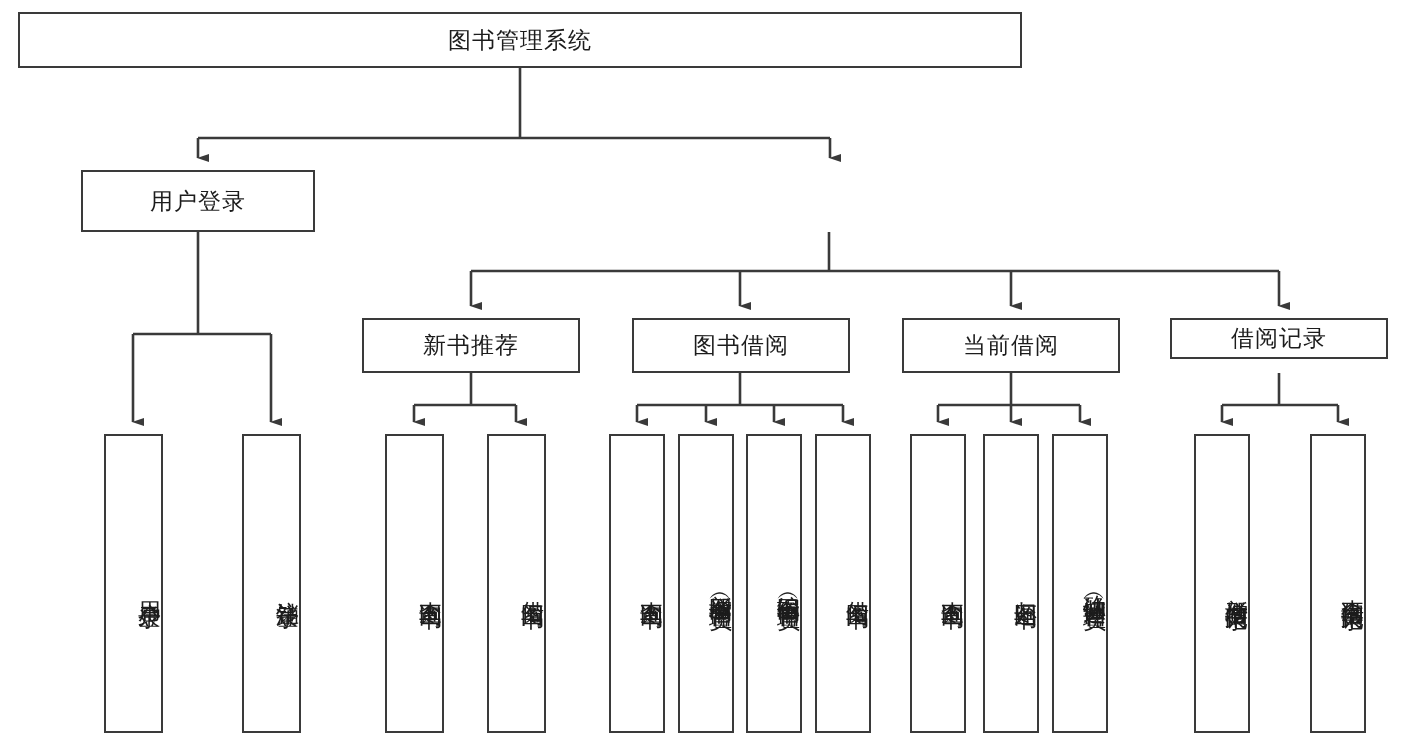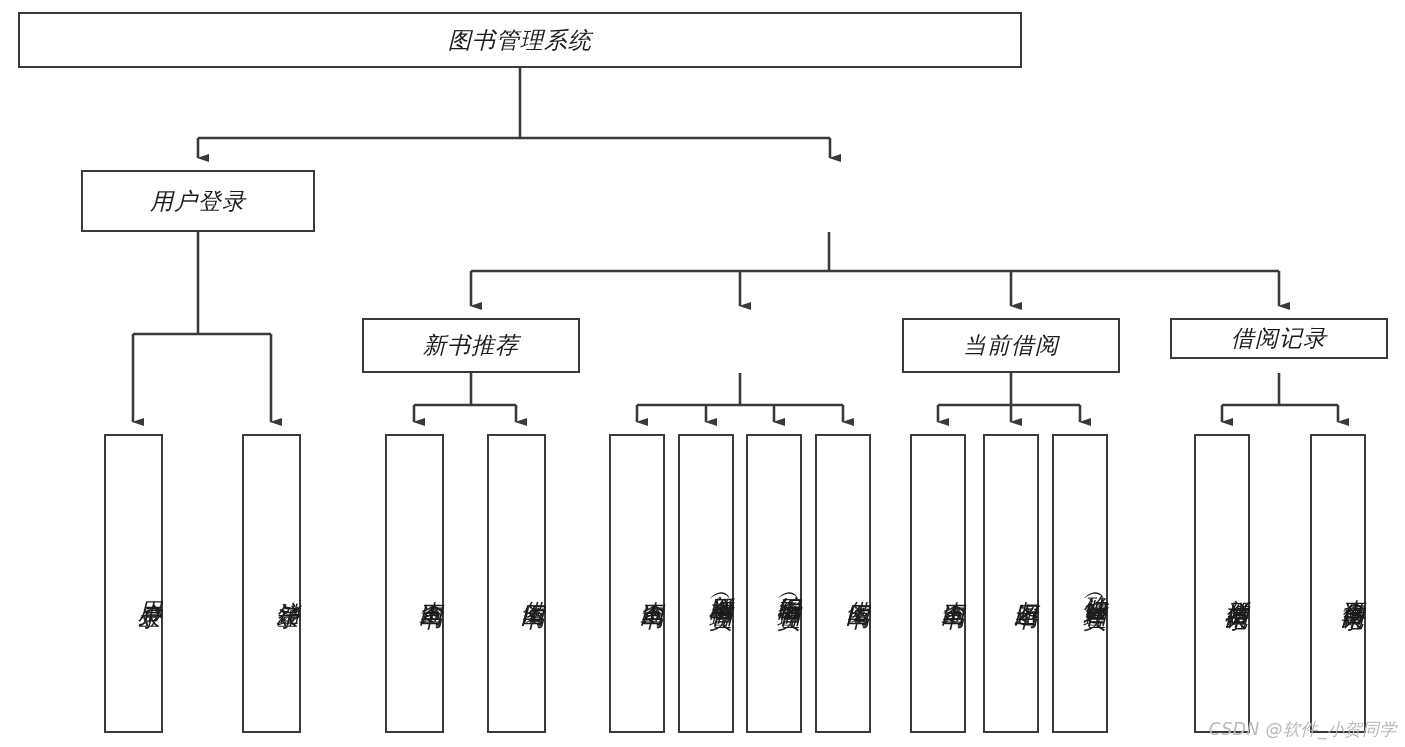--- a/index.html
+++ b/index.html
@@ -3,21 +3,21 @@
 <meta charset="utf-8">
 <title>图书管理系统 功能结构图</title>
 <style>
   html,body{margin:0;padding:0;}
   body{
     width:1405px;height:747px;
     background:#ffffff;
     font-family:"DejaVu Sans","Liberation Sans",sans-serif;
     overflow:hidden;
   }
-  #diagram{position:relative;width:1405px;height:747px;font-style:italic;}
+  #diagram{position:relative;width:1405px;height:747px;}
   #wires{position:absolute;left:0;top:0;width:1405px;height:747px;}
 
   .node{
     position:absolute;
     box-sizing:border-box;
     border:2.5px solid #3a3a3a;
     background:#ffffff;
     display:flex;
     align-items:center;
     justify-content:center;
@@ -110,20 +110,23 @@
       <span>图书管理系统</span>
     </div>
 
   <div class="node h" id="n-l2-0" style="left: 81px; top: 170px; width: 234px; height: 62px;">
       <span>用户登录</span>
     </div>
 
   <div class="node h" id="n-l3-0" style="left: 362px; top: 318px; width: 218px; height: 55px;">
       <span>新书推荐</span>
     </div>
+  <div class="node h" id="n-l3-1" style="left: 632px; top: 318px; width: 218px; height: 55px;">
+      <span>图书借阅</span>
+    </div>
   <div class="node h" id="n-l3-2" style="left: 902px; top: 318px; width: 218px; height: 55px;">
       <span>当前借阅</span>
     </div>
   <div class="node h" id="n-l3-3" style="left: 1170px; top: 318px; width: 218px; height: 41px;">
       <span>借阅记录</span>
     </div>
 
   <div class="node v" id="n-lf-0" style="left: 104px; top: 434px; width: 59px; height: 299px;">用户登录</div>
   <div class="node v" id="n-lf-1" style="left: 242px; top: 434px; width: 59px; height: 299px;">注销登录</div>
   <div class="node v" id="n-lf-2" style="left: 385px; top: 434px; width: 59px; height: 299px;">查询图书</div>
@@ -131,14 +134,13 @@
   <div class="node v" id="n-lf-4" style="left: 609px; top: 434px; width: 56px; height: 299px;">查询图书</div>
   <div class="node v tall" id="n-lf-5" style="left: 678px; top: 434px; width: 56px; height: 299px;">新增图书（管理员）</div>
   <div class="node v tall" id="n-lf-6" style="left: 746px; top: 434px; width: 56px; height: 299px;">编辑图书（管理员）</div>
   <div class="node v" id="n-lf-7" style="left: 815px; top: 434px; width: 56px; height: 299px;">借阅图书</div>
   <div class="node v" id="n-lf-8" style="left: 910px; top: 434px; width: 56px; height: 299px;">查询图书</div>
   <div class="node v" id="n-lf-9" style="left: 983px; top: 434px; width: 56px; height: 299px;">归还图书</div>
   <div class="node v tall" id="n-lf-10" style="left: 1052px; top: 434px; width: 56px; height: 299px;">确认归还（管理员）</div>
   <div class="node v" id="n-lf-11" style="left: 1194px; top: 434px; width: 56px; height: 299px;">新增借阅记录</div>
   <div class="node v" id="n-lf-12" style="left: 1310px; top: 434px; width: 56px; height: 299px;">查询借阅记录</div>
 
-  <div id="watermark">CSDN @软件_小贺同学</div>
 </div>
 
 </body></html>

